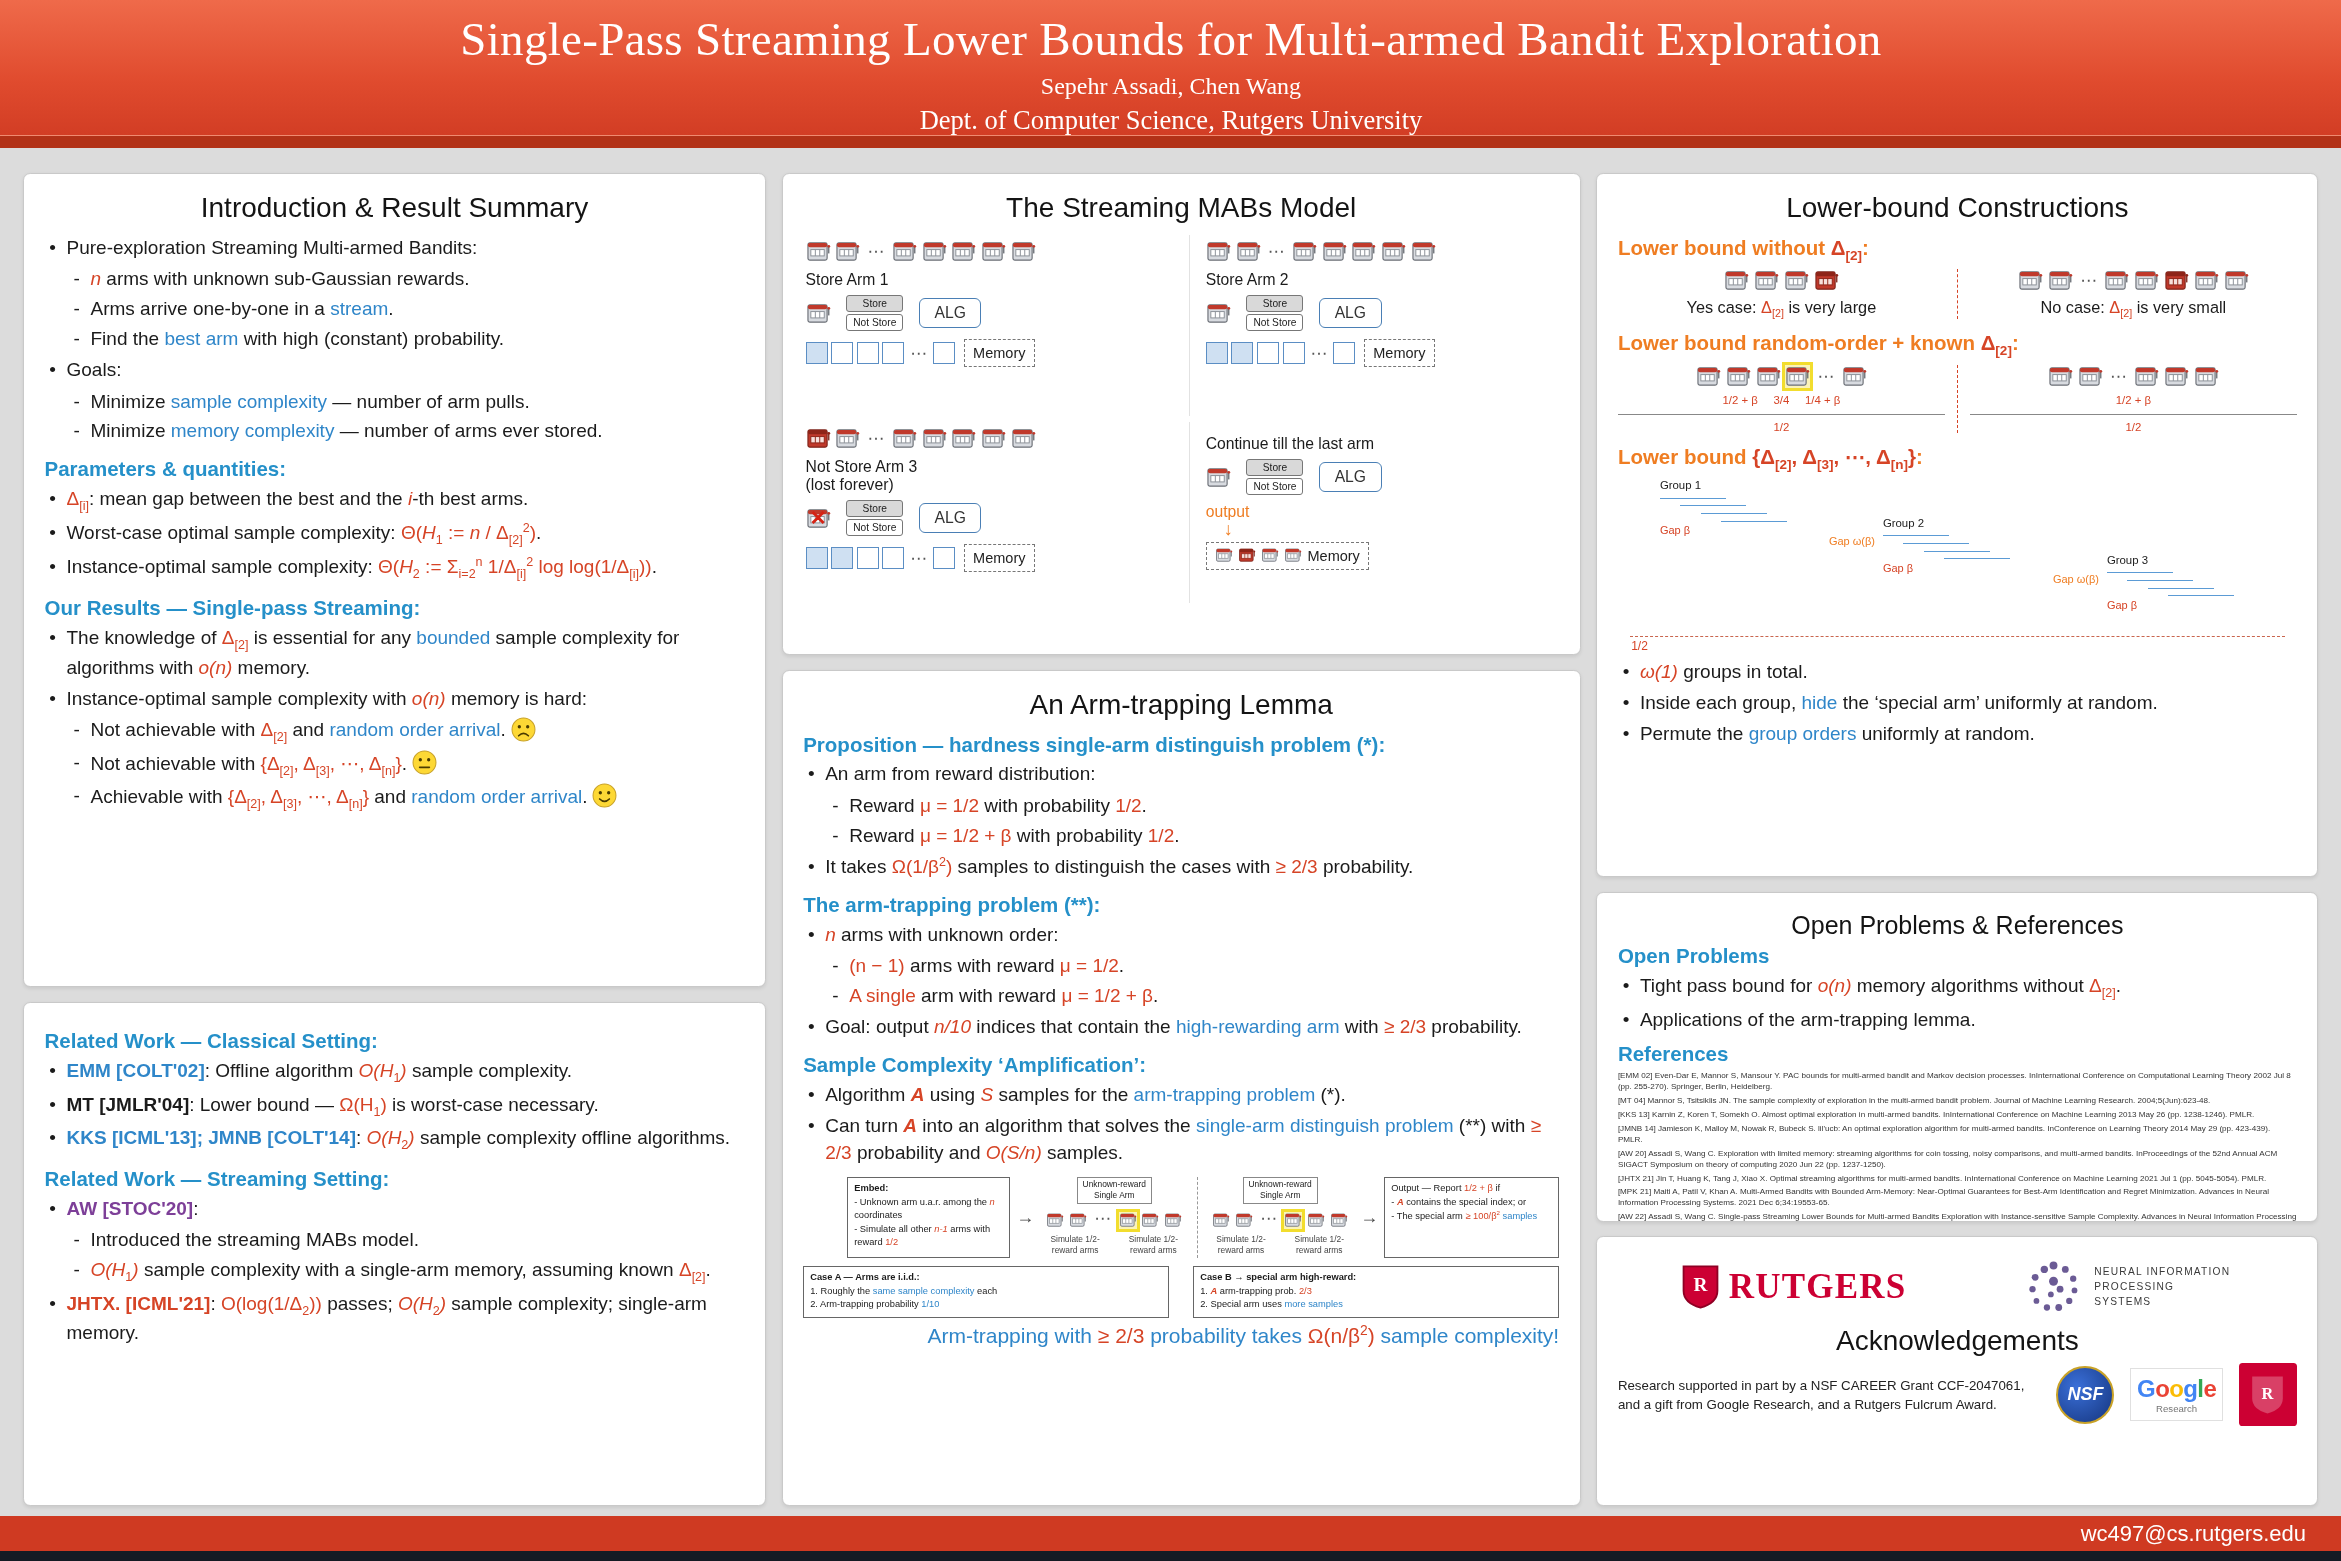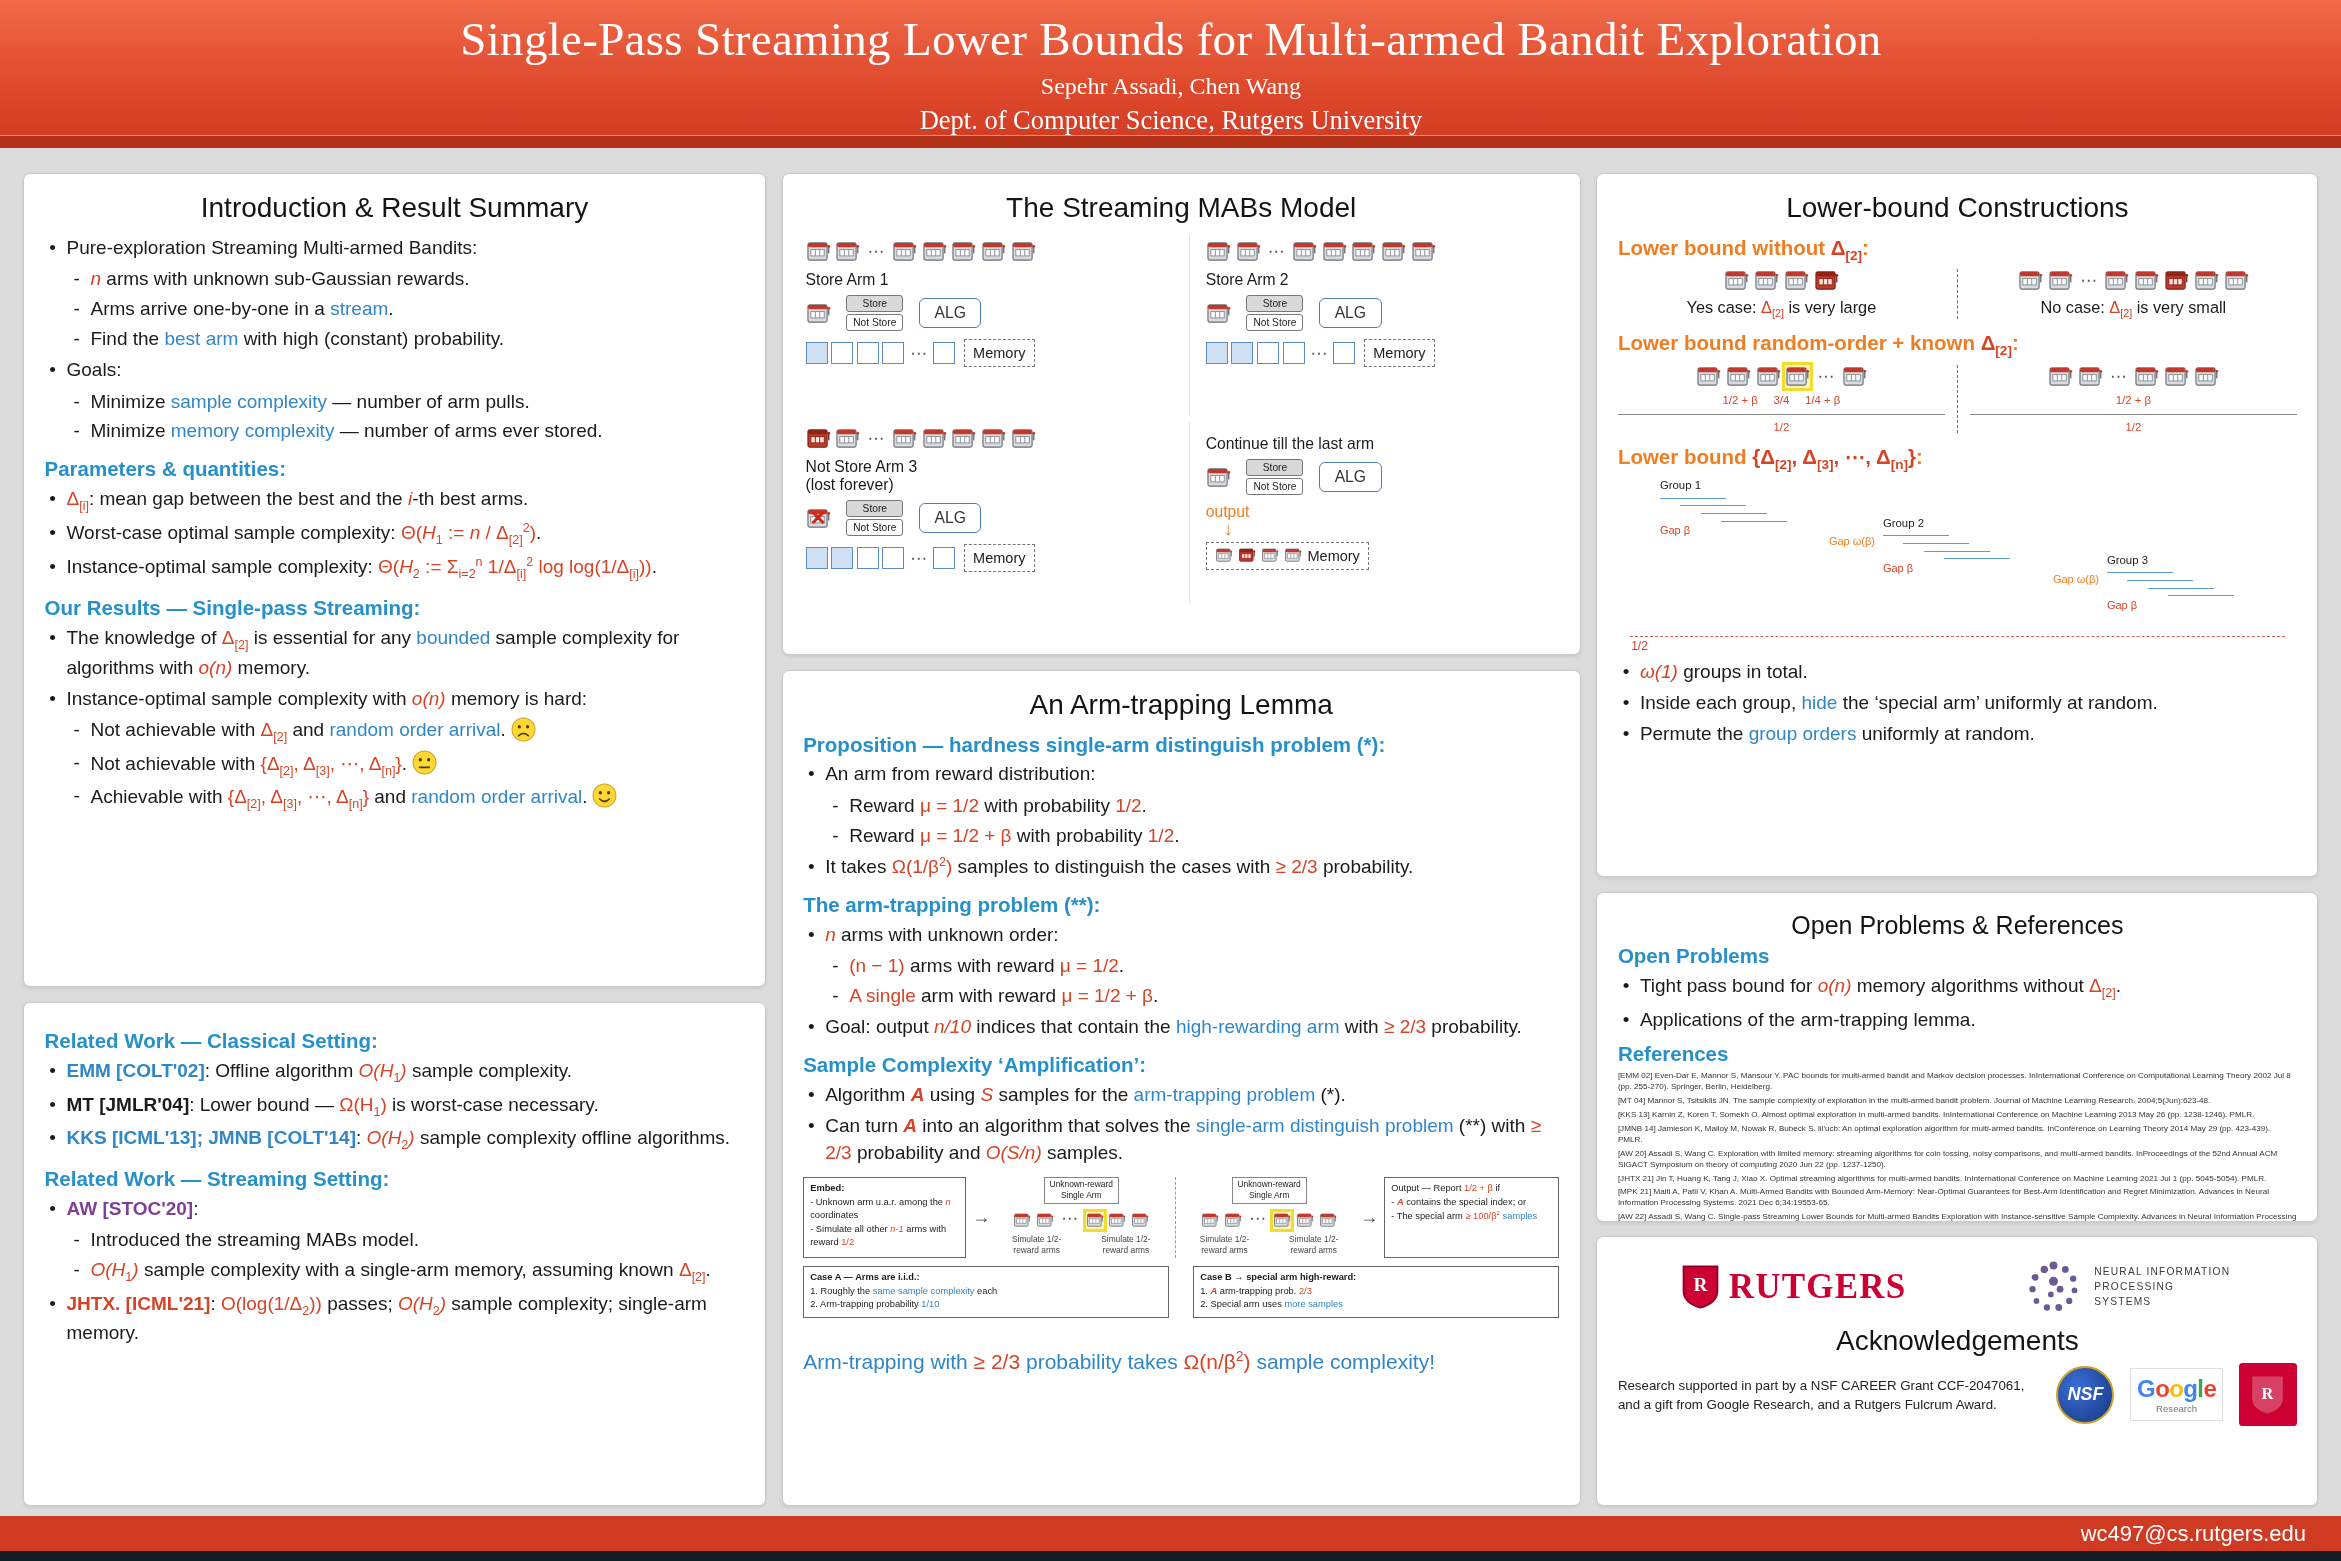--- a/index.html
+++ b/index.html
@@ -74,32 +74,32 @@
   .quad.rightside { border-left:0.6px solid #e2e2e2; padding-left:15.7px; }
   .dlabel { font-size:15.7px; margin:8.4px 0 6px; }
   .qmid { display:flex; align-items:center; gap:15.7px; margin:3.6px 0 8.4px; }
   .qmem { display:flex; align-items:center; gap:8.4px; }
   .outcol { display:flex; flex-direction:column; align-items:flex-start; gap:1.2px; margin:2.4px 0 4.8px; }
   .outlbl { color:#ef7d22; font-size:15.7px; }
   .outarrow { color:#ef7d22; font-size:18px; line-height:.8; margin-left:18px; }
 
   
   .at-diagram { margin-top:9.6px; }
-  .at-row1 { display:flex; align-items:stretch; gap:6px; }
+  .at-row1 { display:flex; align-items:stretch; gap:6px;margin-left:44px; }
   .at-box { border:0.9px solid #666; background:#fff; padding:4.8px 6px; font-size:9.3px; line-height:1.45; }
   .at-box .bd { font-size:9.3px; }
   .at-arrow { align-self:center; font-size:18px; color:#444; }
   .at-cluster { display:flex; flex-direction:column; align-items:center; gap:3.6px; flex:1; }
   .at-minilbl { border:0.6px solid #888; font-size:8.4px; padding:1.8px 4.8px; text-align:center; line-height:1.3; }
   .at-sim { display:flex; gap:8.4px; }
   .at-sim .at-minilbl { border:none; color:#444; }
   .at-sep { border-left:1.2px dashed #999; margin:0 2.4px; }
   .at-row2 { display:flex; gap:24px; margin-top:8px; }
   .at-row2 .at-box { flex:1; }
-  .at-conclusion { text-align:left; color:#2f86c9; font-size:21px; margin-top:30px; }
+  .at-conclusion { text-align:right; color:#2f86c9; font-size:21px; margin-top:4px; }
 
   
   .lb-block { margin-bottom:6px; }
   .lbrow { display:flex; align-items:flex-end; gap:12px; margin:6px 0 2.4px; }
   .lb-half { display:flex; flex-direction:column; align-items:center; gap:6px; flex:1; }
   .lb-vsep { border-left:1.8px dashed #d64426; align-self:stretch; }
   .lb-cap { font-size:16.3px; }
   .frlabs { display:flex; gap:15.7px; justify-content:center; }
   .frlab { color:#d64426; font-size:11.4px; }
   .axislbl { color:#d64426; font-size:11.4px; }

